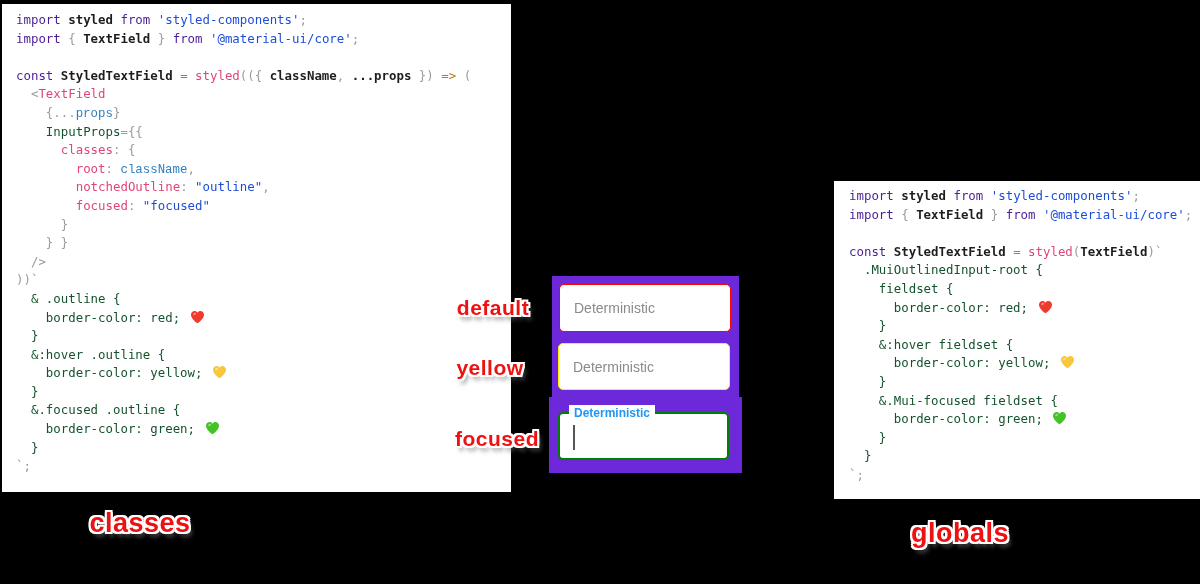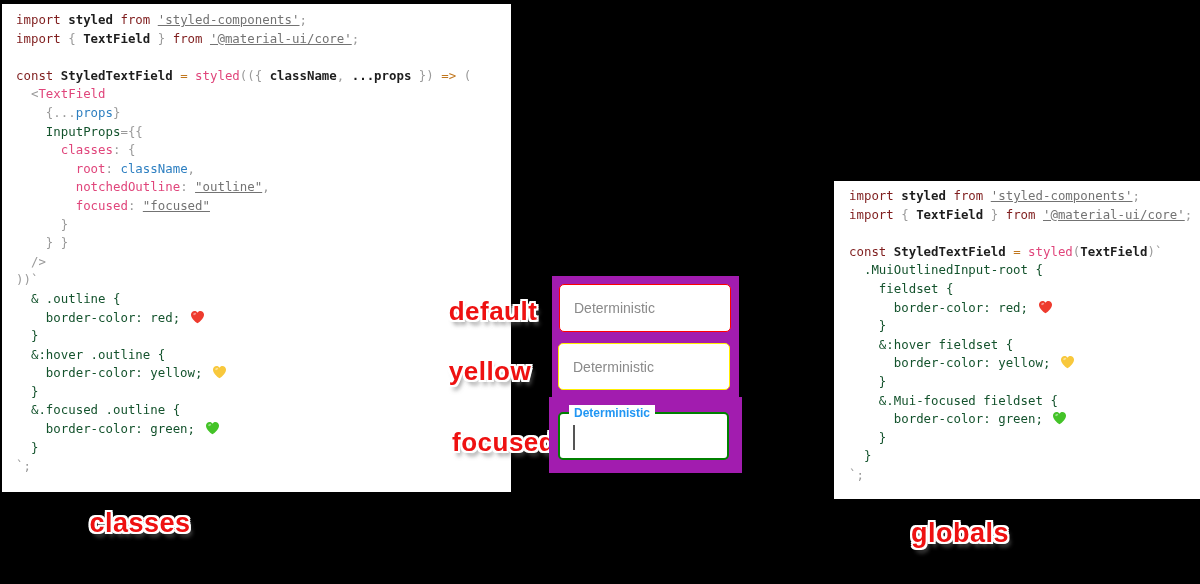--- a/index.html
+++ b/index.html
@@ -14,45 +14,45 @@
     position:absolute;
     background:#ffffff;
     font-family:"DejaVu Sans Mono", monospace;
     font-size:12.4px;
     line-height:18.6px;
     white-space:pre;
     color:#222;
     overflow:hidden;
   }
   .code-block .ln{height:18.6px;}
-  .c-kw{color:#7f1d1d;}
-  .c-bl{color:#2d7fc1;}
+  .c-kw{color:#4c1d95;}
+  .c-bl{color:#2d7fc1;font-family:Liberation Mono, monospace;}
   .c-pl{color:#1d1d1d;font-weight:bold;}
   .c-or{color:#c1771e;}
   .c-pk{color:#e0457b;}
-  .c-st{color:#737373;text-decoration:underline;}
+  .c-st{color:#1d4ed8;}
   .c-gn{color:#14532d;}
   .c-gy{color:#9a9a9a;}
   .heart{vertical-align:-2px;margin-left:2px;}
 
   .caption{
     position:absolute;
     color:#ee1111;
     font-weight:bold;
     text-align:center;
     letter-spacing:0.5px;
     text-shadow:
       -2px -2px 0 #fff, 2px -2px 0 #fff, -2px 2px 0 #fff, 2px 2px 0 #fff,
       0 -2px 0 #fff, 0 2px 0 #fff, -2px 0 0 #fff, 2px 0 0 #fff,
       3px 5px 4px rgba(110,110,110,.75);
   }
-  .caption.small{font-size:26px;width:90px;}
+  .caption.small{font-size:21px;width:90px;}
   .caption.big{font-size:27px;width:110px;}
 
-  .demo-panel{position:absolute;background:#a21caf;}
+  .demo-panel{position:absolute;background:#6d28d9;}
   .mui-field{
     position:absolute;
     background:#fff;
     border-radius:5px;
     box-sizing:border-box;
   }
   .mui-field input{
     position:absolute;
     left:14px;top:0;width:140px;height:100%;
     border:none;outline:none;padding:0;margin:0;

